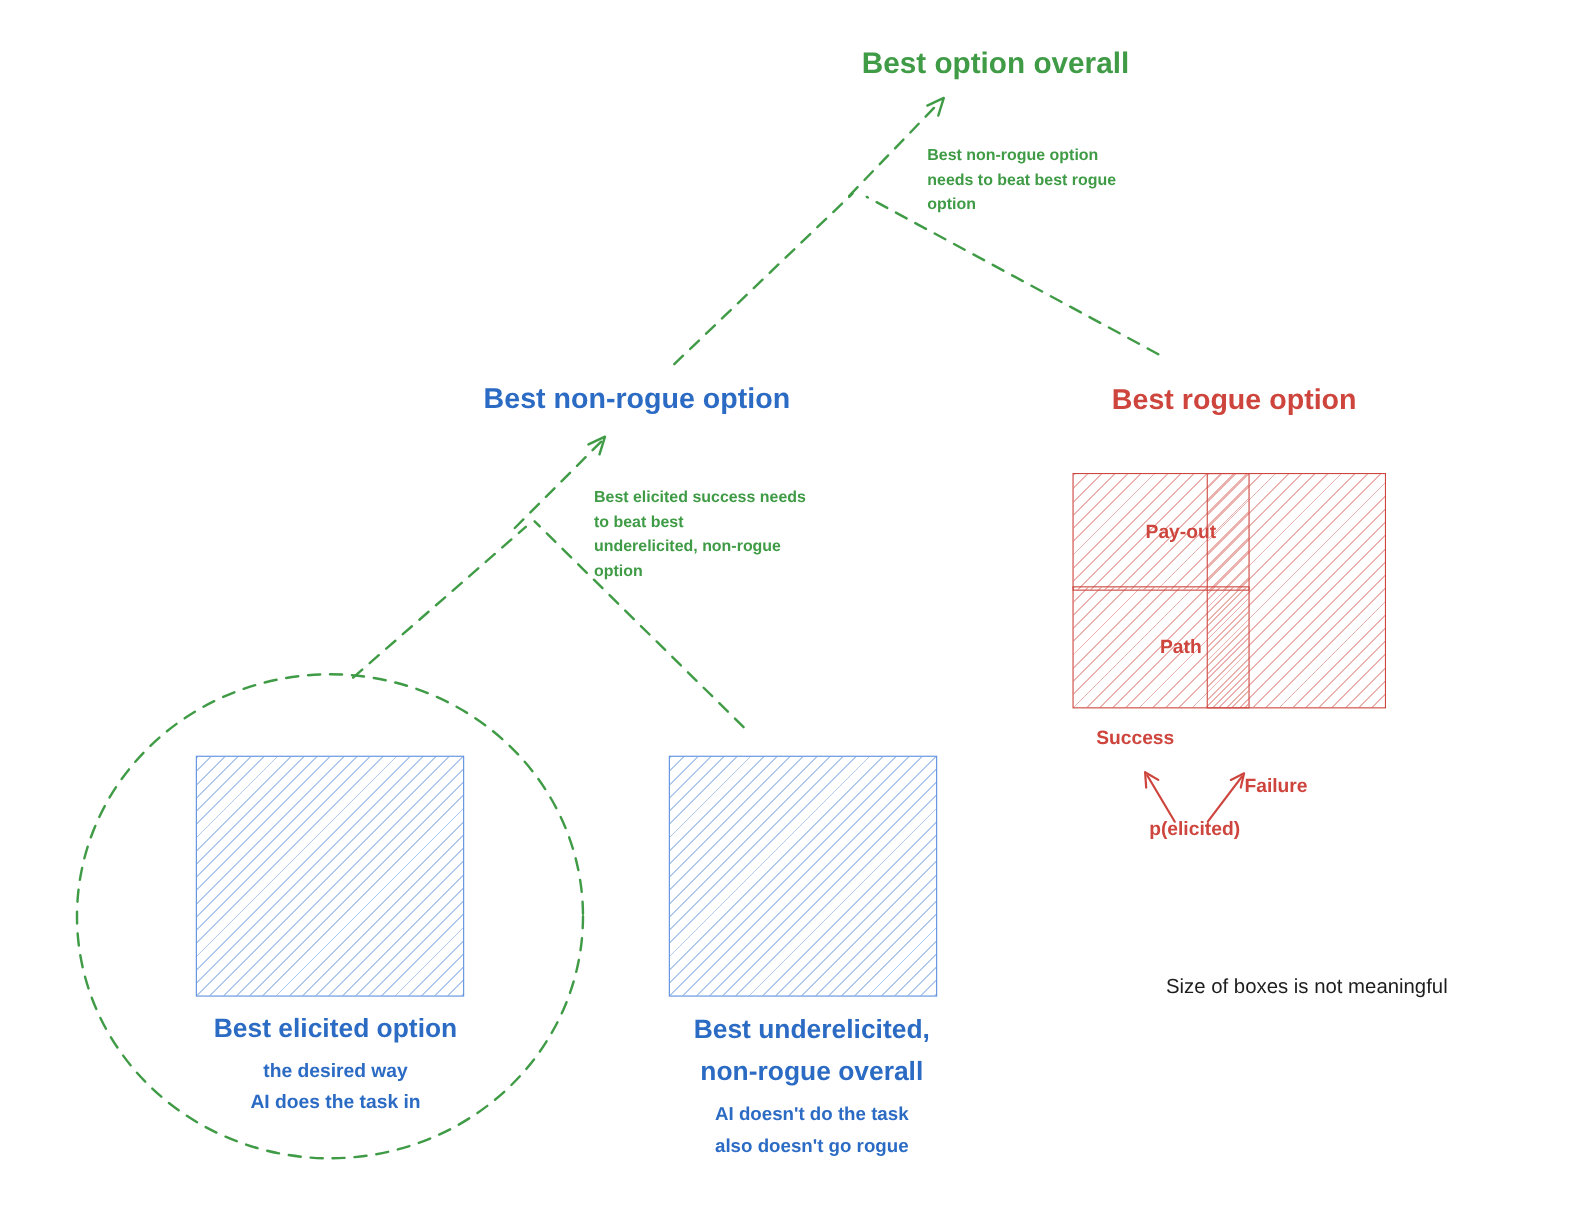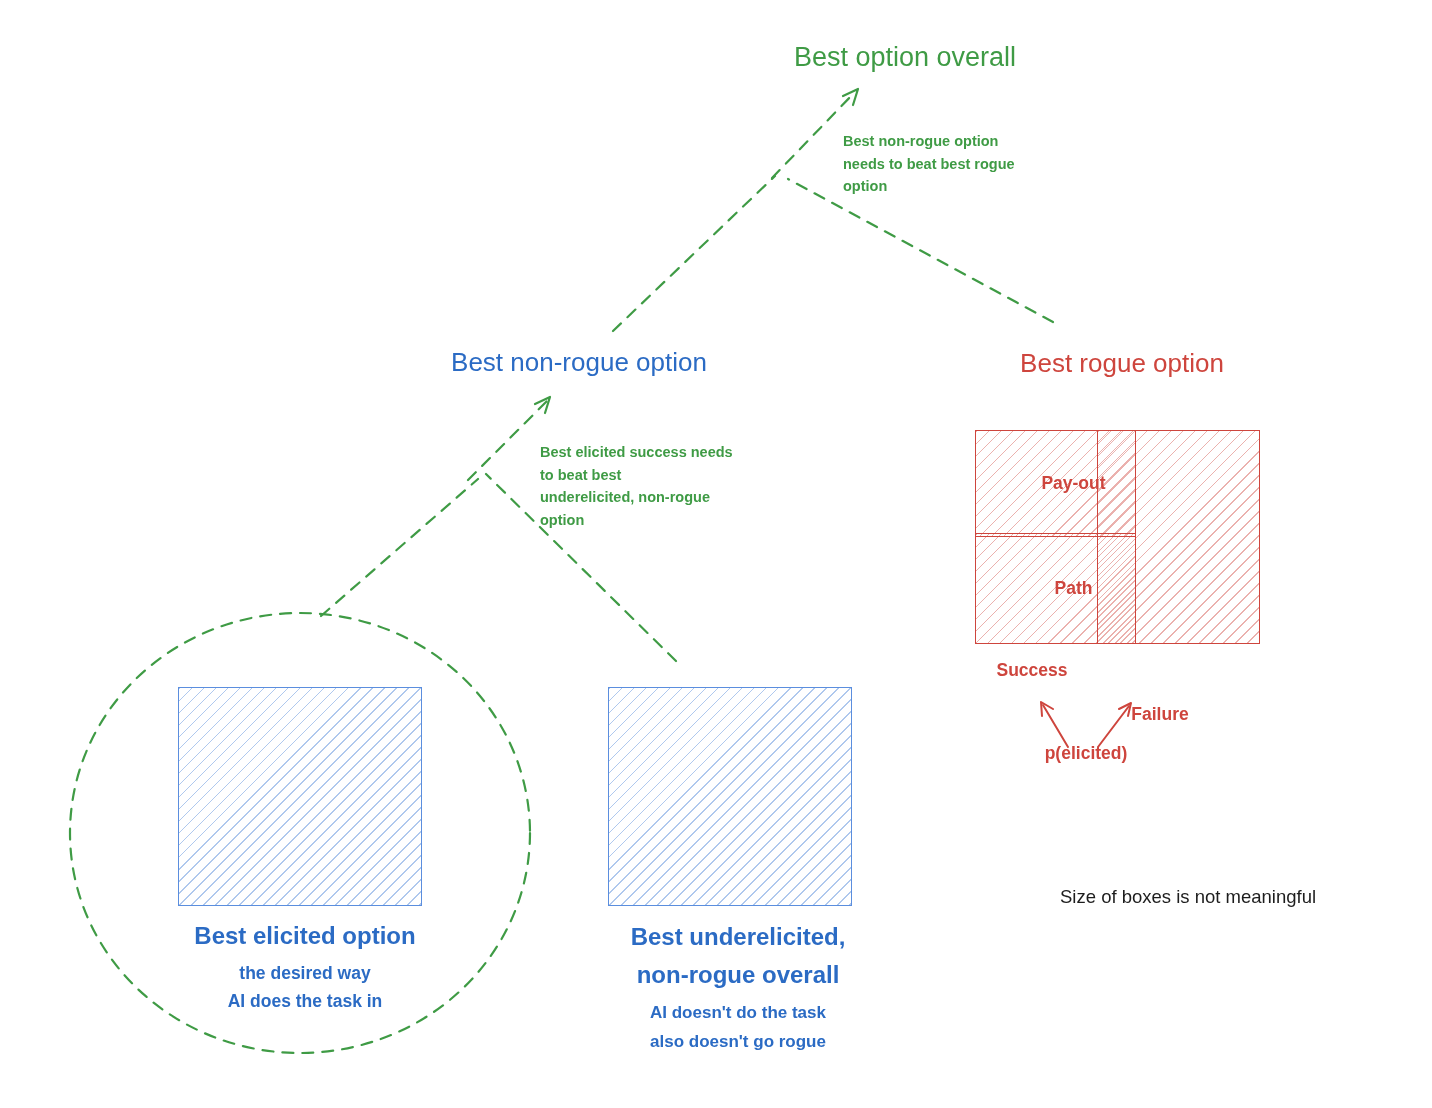--- a/index.html
+++ b/index.html
@@ -5,21 +5,21 @@
   html,body{margin:0;padding:0;background:#ffffff;}
   #canvas{
     position:relative;width:1432px;height:1108px;background:#ffffff;
     font-family:"Liberation Sans",sans-serif;overflow:hidden;
   }
   #wires{position:absolute;left:0;top:0;width:1432px;height:1108px;}
   .dash{stroke:var(--green);stroke-width:2.2;fill:none;stroke-dasharray:11 9;stroke-linecap:round;}
   .ghead{stroke:var(--green);stroke-width:2.2;fill:none;stroke-linecap:round;stroke-linejoin:round;}
   .rline{stroke:var(--red);stroke-width:2;fill:none;stroke-linecap:round;stroke-linejoin:round;}
   .t{position:absolute;}
-  .node-title{font-weight:400;text-align:center;}
+  .node-title{font-weight:700;text-align:center;}
   #t-overall{left:700px;top:42px;width:410px;font-size:27px;color:var(--green);}
   #t-nonrogue{left:428px;top:347px;width:302px;font-size:26px;color:var(--blue);}
   #t-rogue{left:972px;top:348px;width:300px;font-size:26px;color:var(--red);}
   .anno{font-size:14.5px;font-weight:600;color:var(--green);line-height:22.5px;}
   #anno-top{left:843px;top:130px;}
   #anno-mid{left:540px;top:441px;}
   .hatch-blue{
     border:1.7px solid var(--box-blue);
     background-image:repeating-linear-gradient(135deg, rgba(96,146,220,0.50) 0px, rgba(96,146,220,0.50) 1.2px, transparent 1.2px, transparent 8.5px);
   }

